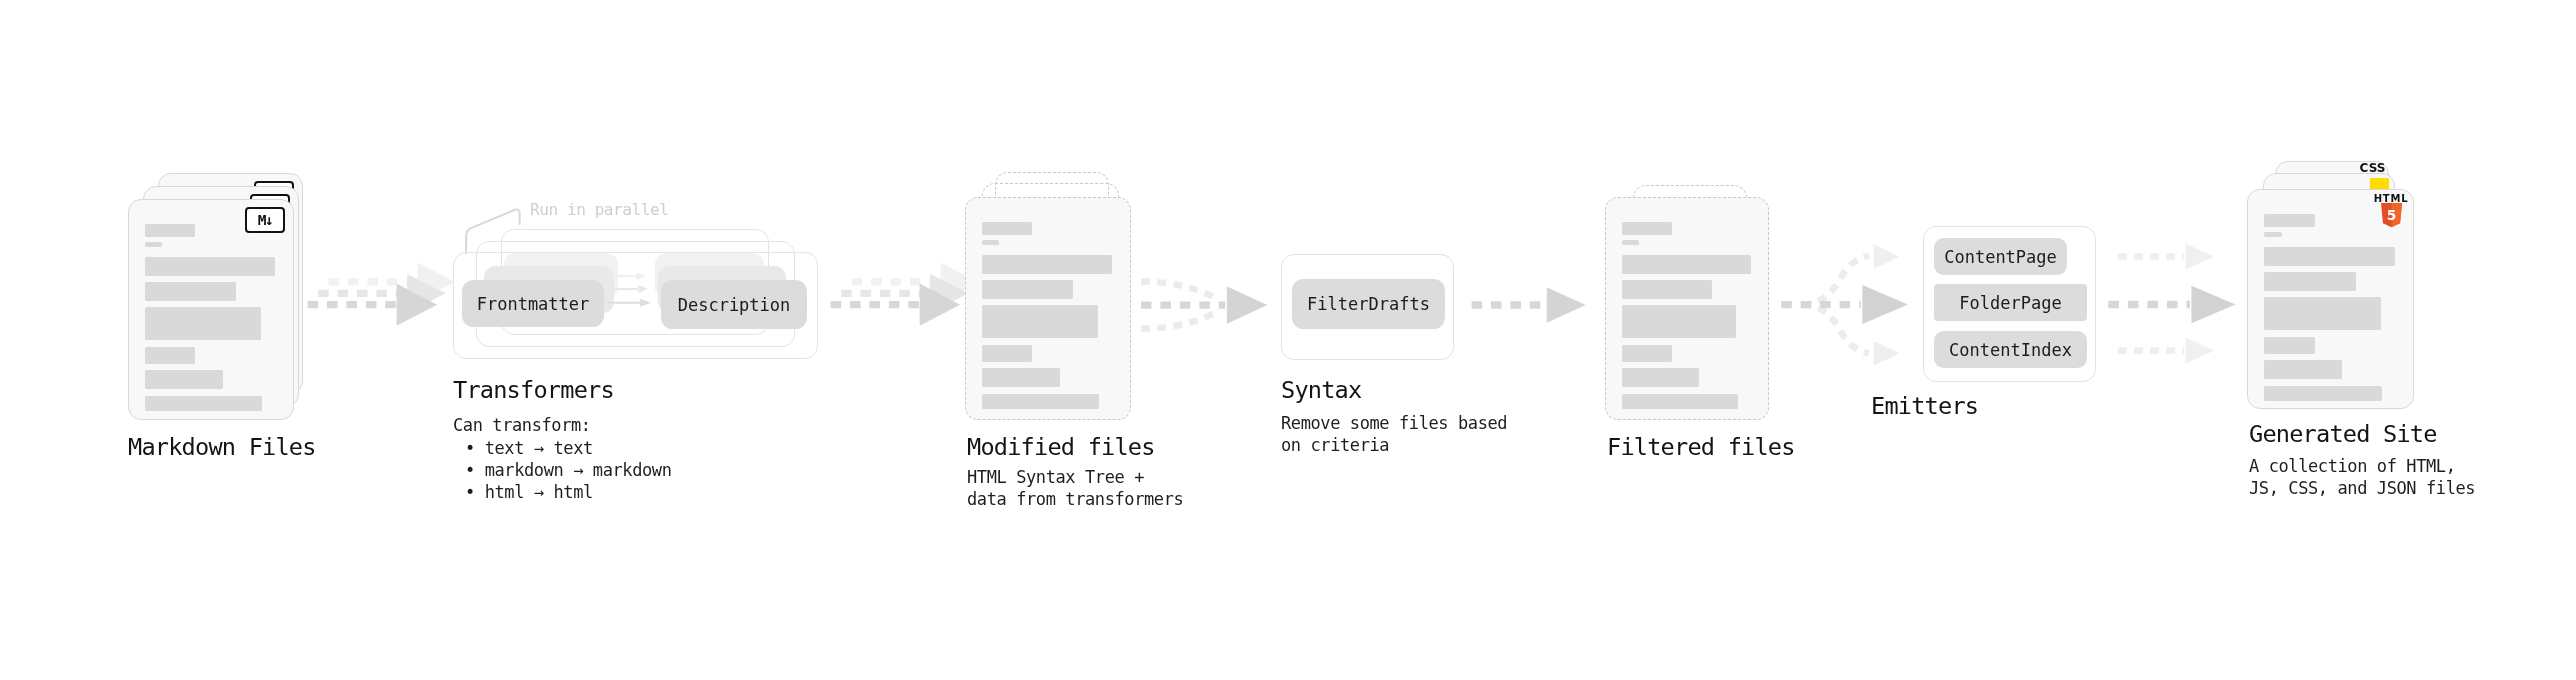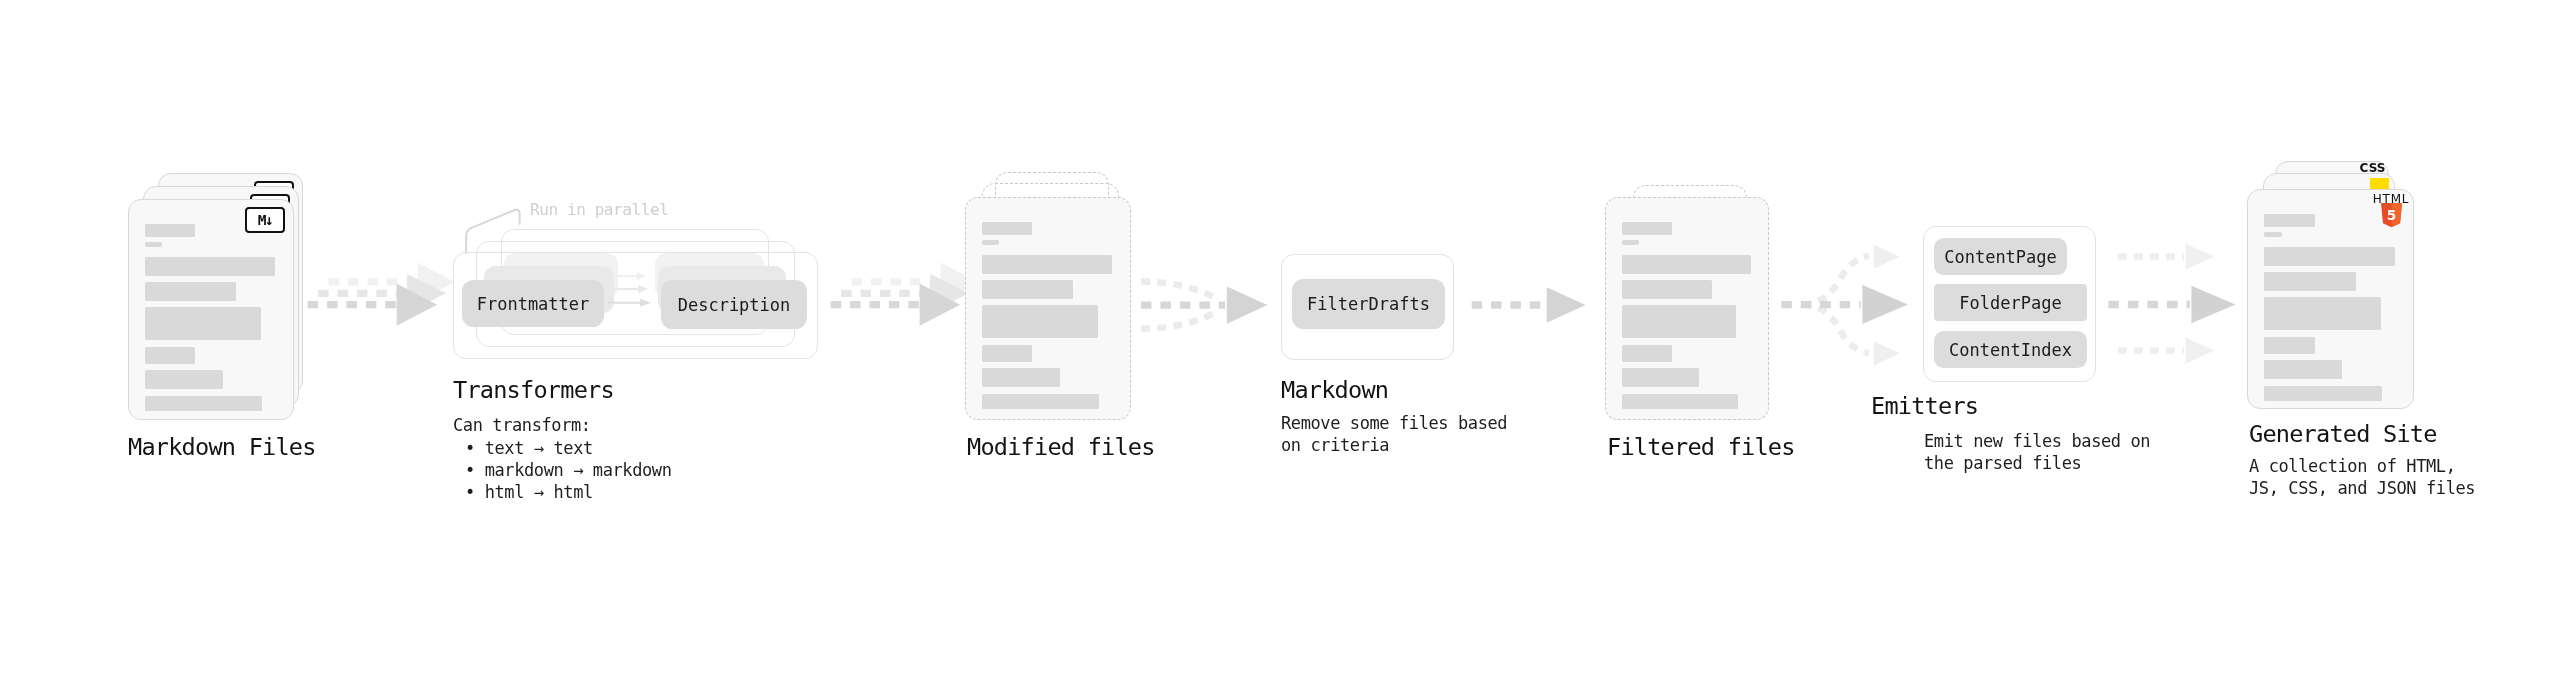--- a/index.html
+++ b/index.html
@@ -15,21 +15,21 @@
   .z1{z-index:1}.z2{z-index:2}.z3{z-index:3}
 
   .bars{position:absolute;left:16.3px;top:24.4px;width:calc(100% - 32.5px);}
   .bar{background:#d9d9d9;border-radius:1.6px;}
 
   
   .md-badge{position:absolute;top:6.5px;right:8.1px;width:36px;height:22px;background:#ffffff;
             border:2.4px solid #111;border-radius:4.1px;display:flex;align-items:center;justify-content:center;
             font-size:14.6px;font-weight:bold;letter-spacing:-1.6px;color:#111;}
   .html-badge{position:absolute;top:4.9px;right:9.8px;width:24.4px;display:flex;flex-direction:column;align-items:center;}
-  .html-word{font-size:12px;font-weight:normal;letter-spacing:0.8px;color:#111;font-family:"DejaVu Sans",sans-serif;line-height:8.1px;}
+  .html-word{font-size:10px;font-weight:bold;letter-spacing:0.8px;color:#111;font-family:"DejaVu Sans",sans-serif;line-height:8.1px;}
   .css-badge{position:absolute;top:3.3px;right:6.5px;width:18px;display:flex;flex-direction:column;align-items:center;}
   .css-word{font-size:12px;font-weight:bold;color:#111;font-family:"DejaVu Sans",sans-serif;line-height:6.5px;}
   .css-bar{width:16.3px;height:3.3px;margin-top:0.8px;}
   .js-badge{position:absolute;top:4.1px;right:4.9px;width:18.7px;height:10.6px;}
 
   
   .obox{position:absolute;border:1.6px solid #e4e4e4;border-radius:13px;box-sizing:border-box;background:transparent;}
   .fbox{position:absolute;border:1.6px solid #e2e2e2;border-radius:13px;box-sizing:border-box;background:#ffffff;}
   .pill{position:absolute;border-radius:11.4px;display:flex;align-items:center;justify-content:center;
         font-size:17px;color:#1c1c1c;box-sizing:border-box;}
@@ -138,31 +138,35 @@
         <div class="bar" style="width: 13%; height: 4.9px; margin-top: 4.9px;"></div>
         <div class="bar" style="width: 99%; height: 18.7px; margin-top: 9.8px;"></div>
         <div class="bar" style="width: 69%; height: 18.7px; margin-top: 6.5px;"></div>
         <div class="bar" style="width: 88%; height: 33px; margin-top: 6.5px;"></div>
         <div class="bar" style="width: 38%; height: 17px; margin-top: 6.5px;"></div>
         <div class="bar" style="width: 59%; height: 18.7px; margin-top: 6.5px;"></div>
         <div class="bar" style="width: 89%; height: 15.4px; margin-top: 6.5px;"></div>
       </div>
   </div>
   <div class="heading" style="left:967px;top:433px">Modified files</div>
+  <div class="caption" style="left:967px;top:466px">
+    <div>HTML Syntax Tree +</div>
+    <div>data from transformers</div>
+  </div>
 
   <svg class="abs" style="left:1136px;top:267px" width="138" height="77" viewBox="0 0 170 95">
     <path d="M 6,18 Q 62,18 102,40" stroke="#ebebeb" stroke-width="8" stroke-dasharray="11 9" fill="none"></path>
     <path d="M 6,76 Q 62,76 102,54" stroke="#ebebeb" stroke-width="8" stroke-dasharray="11 9" fill="none"></path>
     <line x1="6" y1="47" x2="110" y2="47" stroke="#d7d7d7" stroke-width="9" stroke-dasharray="13 11"></line>
     <polygon points="112,24 112,70 162,47" fill="#d4d4d4"></polygon>
   </svg>
 
   <div class="fbox" style="left:1281px;top:254px;width:173px;height:106px"></div>
   <div class="pill main" style="left:1292px;top:279px;width:153px;height:50px">FilterDrafts</div>
-  <div class="heading" style="left:1281px;top:376px">Markdown</div>
+  <div class="heading" style="left:1281px;top:376px">Syntax</div>
   <div class="caption" style="left:1281px;top:412px">
     <div>Remove some files based</div>
     <div>on criteria</div>
   </div>
 
   <svg class="abs" style="left:1468px;top:284px" width="122" height="42" viewBox="0 0 150 52">
     <line x1="4" y1="26" x2="95" y2="26" stroke="#d7d7d7" stroke-width="9" stroke-dasharray="13 11"></line>
     <polygon points="97,4 97,48 145,26" fill="#d4d4d4"></polygon>
   </svg>
 
@@ -188,24 +192,20 @@
     <polygon points="118,127 118,157 150,142" fill="#efefef"></polygon>
     <line x1="4" y1="82" x2="102" y2="82" stroke="#d7d7d7" stroke-width="9" stroke-dasharray="13 11"></line>
     <polygon points="104,58 104,106 160,82" fill="#d2d2d2"></polygon>
   </svg>
 
   <div class="fbox" style="left:1923px;top:226px;width:173px;height:156px"></div>
   <div class="pill main" style="left:1934px;top:238px;width:133px;height:37px;border-radius:9.8px">ContentPage</div>
   <div class="pill main" style="left:1934px;top:284px;width:153px;height:37px;border-radius:4px">FolderPage</div>
   <div class="pill main" style="left:1934px;top:331px;width:153px;height:37px;border-radius:9.8px">ContentIndex</div>
   <div class="heading" style="left:1871px;top:392px">Emitters</div>
-  <div class="caption" style="left:1924px;top:430px">
-    <div>Emit new files based on</div>
-    <div>the parsed files</div>
-  </div>
 
   <svg class="abs" style="left:2114px;top:242px" width="114" height="29" viewBox="0 0 140 36">
     <line x1="4" y1="18" x2="86" y2="18" stroke="#eeeeee" stroke-width="8" stroke-dasharray="11 9"></line>
     <polygon points="88,2 88,34 124,18" fill="#f0f0f0"></polygon>
   </svg>
   <svg class="abs" style="left:2105px;top:284px" width="137" height="41" viewBox="0 0 168 50">
     <line x1="4" y1="25" x2="104" y2="25" stroke="#d7d7d7" stroke-width="9" stroke-dasharray="13 11"></line>
     <polygon points="106,2 106,48 160,25" fill="#d2d2d2"></polygon>
   </svg>
   <svg class="abs" style="left:2114px;top:336px" width="114" height="29" viewBox="0 0 140 36">

